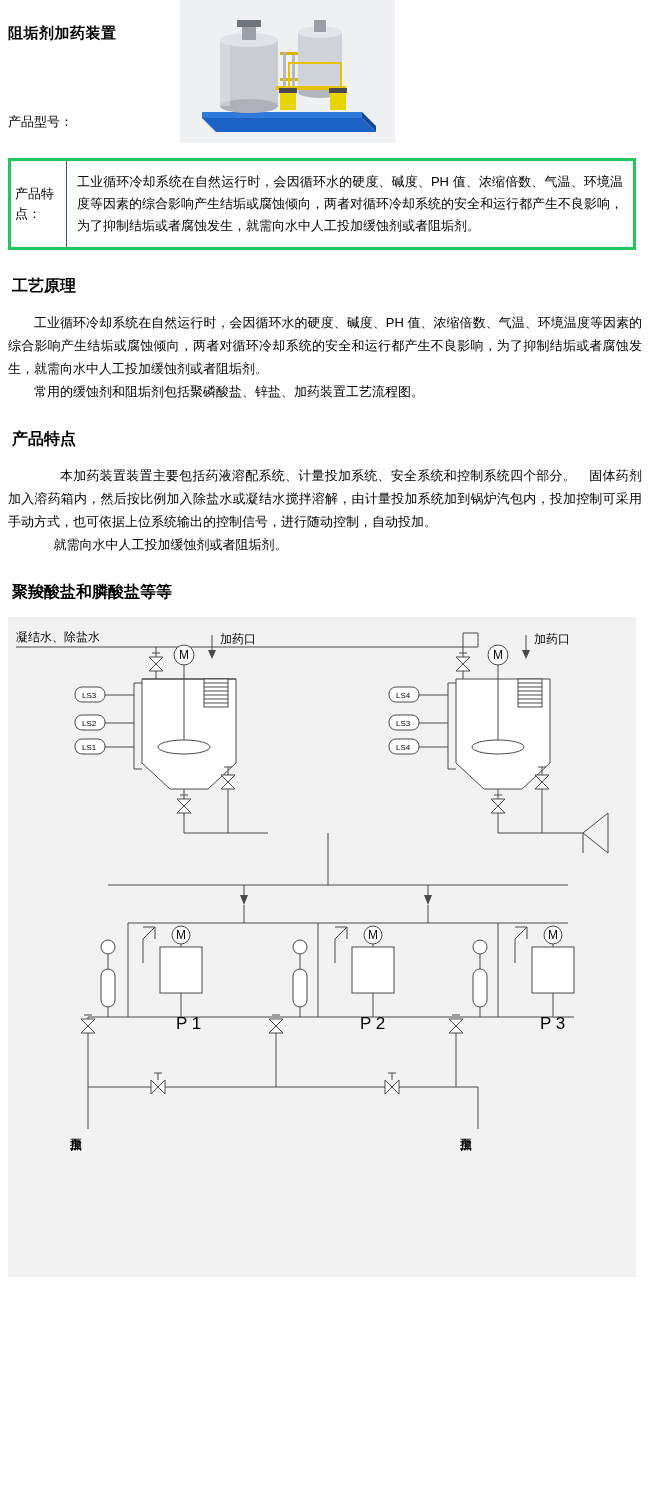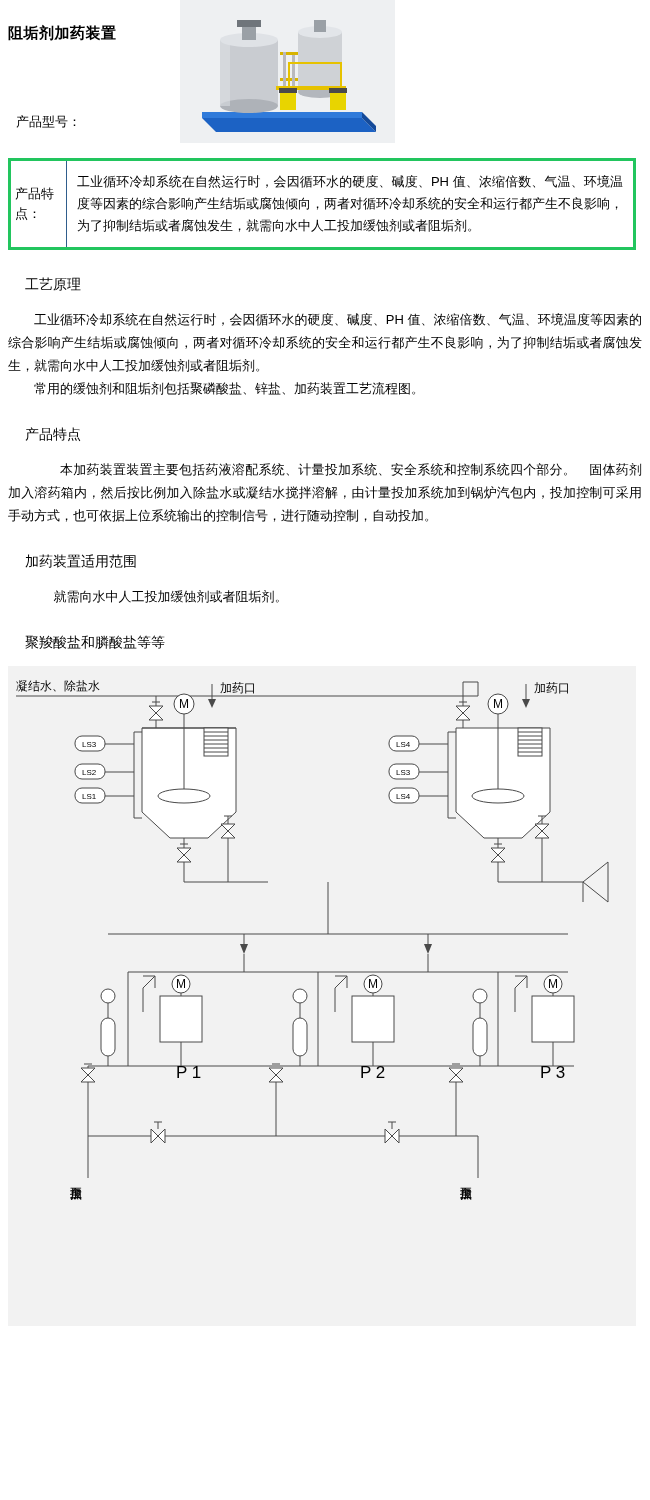--- a/index.html
+++ b/index.html
@@ -30,21 +30,21 @@
   .product-title {
     position: absolute;
     left: 8px;
     top: 24px;
     font-size: 15px;
     font-weight: bold;
     letter-spacing: 0.5px;
   }
   .model-label {
     position: absolute;
-    left: 16px;
+    left: 8px;
     top: 113px;
     font-size: 13px;
   }
   .header-photo {
     position: absolute;
     left: 180px;
     top: 0px;
     width: 215px;
     height: 143px;
     background: linear-gradient(#f2f3f5, #e7e9ec);
@@ -78,23 +78,23 @@
     line-height: 22px;
     text-align: justify;
     box-sizing: border-box;
   }
 
   
   .section {
     margin: 0 8px;
   }
   .section-title {
-    font-size: 14px;
-    font-weight: normal;
-    margin: 26px 0 14px 17px;
+    font-size: 16px;
+    font-weight: bold;
+    margin: 26px 0 14px 4px;
   }
   .para {
     font-size: 13px;
     line-height: 23px;
     text-align: justify;
     text-indent: 2em;
     margin: 0;
   }
   .para.indent-big {
     text-indent: 4em;
@@ -188,21 +188,20 @@
     <p class="para">工业循环冷却系统在自然运行时，会因循环水的硬度、碱度、PH 值、浓缩倍数、气温、环境温度等因素的综合影响产生结垢或腐蚀倾向，两者对循环冷却系统的安全和运行都产生不良影响，为了抑制结垢或者腐蚀发生，就需向水中人工投加缓蚀剂或者阻垢剂。</p>
     <p class="para">常用的缓蚀剂和阻垢剂包括聚磷酸盐、锌盐、加药装置工艺流程图。</p>
   </div>
 
   <div class="section">
     <div class="section-title">产品特点</div>
     <p class="para indent-big">本加药装置装置主要包括药液溶配系统、计量投加系统、安全系统和控制系统四个部分。　固体药剂加入溶药箱内，然后按比例加入除盐水或凝结水搅拌溶解，由计量投加系统加到锅炉汽包内，投加控制可采用手动方式，也可依据上位系统输出的控制信号，进行随动控制，自动投加。</p>
   </div>
 
   <div class="section">
-    <div class="section-title">加药装置适用范围</div>
     <p class="para plain-indent">就需向水中人工投加缓蚀剂或者阻垢剂。</p>
   </div>
 
   <div class="section">
     <div class="section-title">聚羧酸盐和膦酸盐等等</div>
   </div>
 
   <div class="diagram-wrap">
     <svg width="628" height="660" viewBox="0 0 628 660" xmlns="http://www.w3.org/2000/svg">
       <rect x="0" y="0" width="628" height="660" fill="#f2f2f2"></rect>

